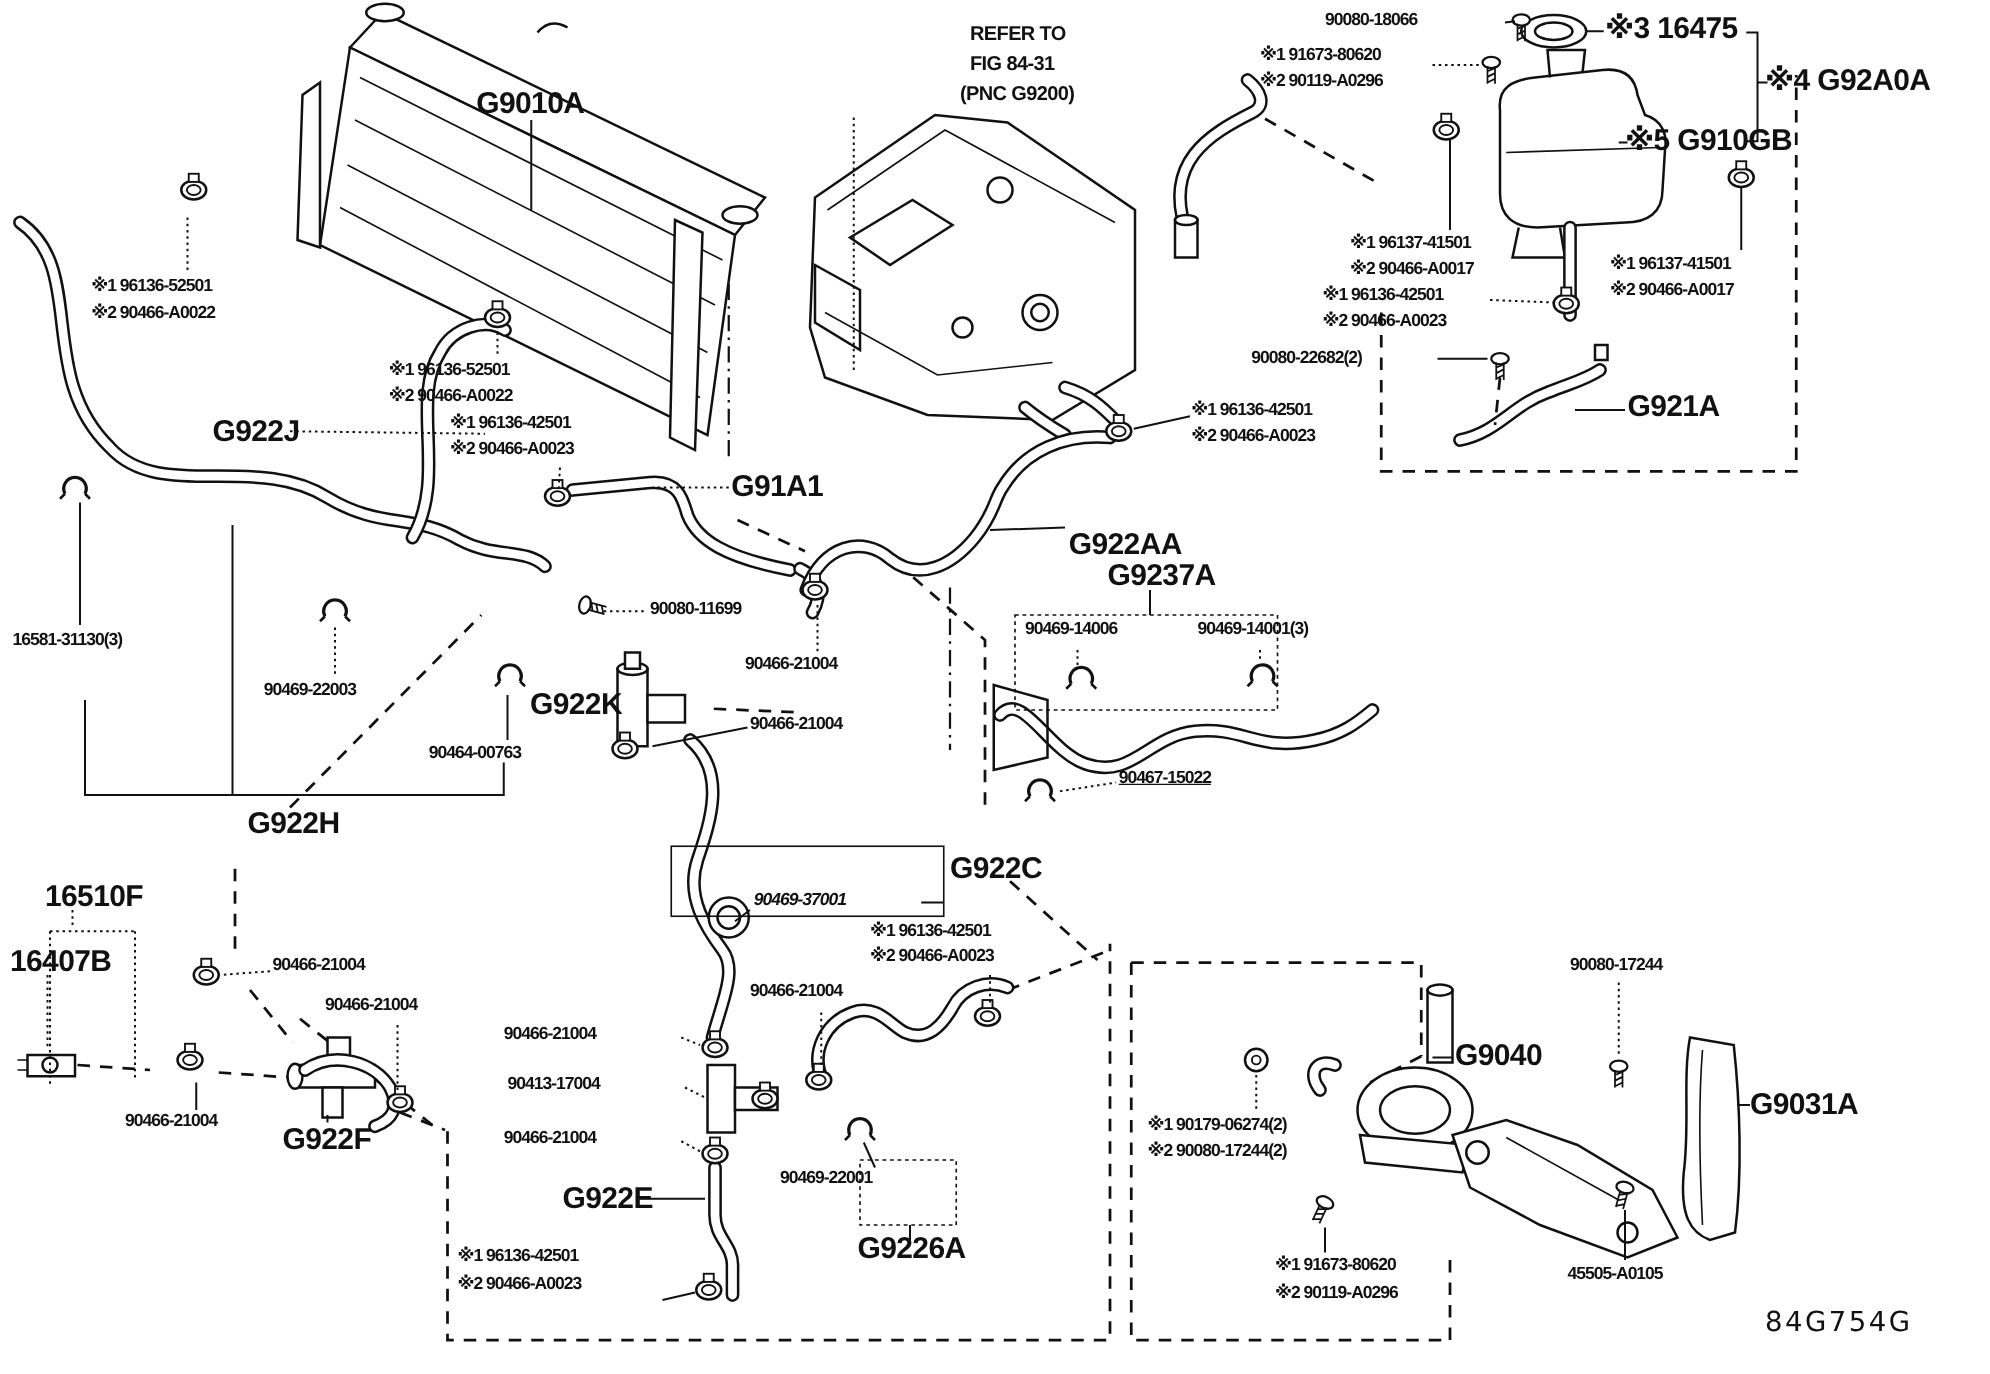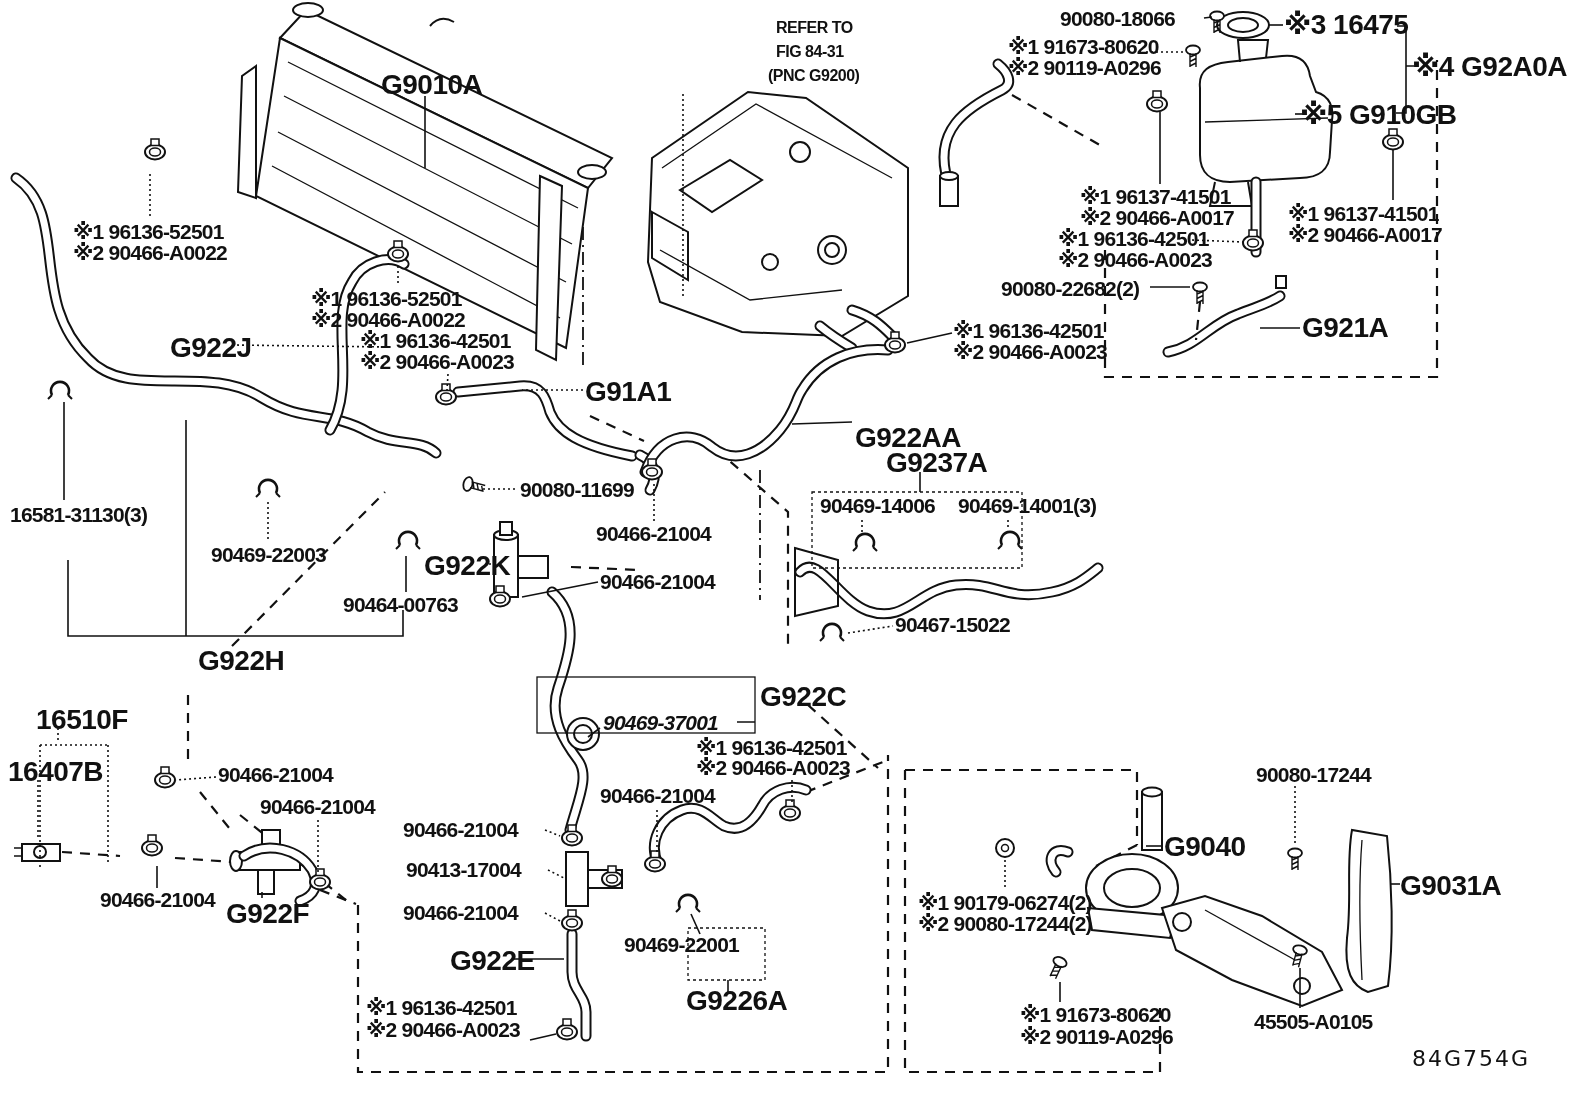--- a/index.html
+++ b/index.html
@@ -1,22 +1,22 @@
 <!DOCTYPE html>
 <html><head>
 <meta charset="utf-8">
 <style>
   html,body{margin:0;padding:0;background:#fff;}
   .stage{position:relative;width:1592px;height:1099px;background:#ffffff;overflow:hidden;
          font-family:"Liberation Sans","DejaVu Sans",sans-serif;color:#111;}
   .artwork{position:absolute;left:0;top:0;}
   .label-layer{position:absolute;left:0;top:0;width:100%;height:100%;}
   .lbl{position:absolute;white-space:nowrap;line-height:1.05;color:#111;}
-  .pn{font-weight:700;font-size:21px;letter-spacing:-0.8px;}
-  .pc{font-weight:700;font-size:28px;letter-spacing:-0.5px;}
+  .pn{font-weight:700;font-size:14px;letter-spacing:-0.8px;}
+  .pc{font-weight:700;font-size:24px;letter-spacing:-0.5px;}
   .note{font-weight:700;font-size:16px;letter-spacing:-0.5px;}
   .fig{position:absolute;font-family:"DejaVu Sans",sans-serif;font-weight:400;font-size:22px;letter-spacing:2px;}
   .legend{position:absolute;left:14px;top:921px;font-size:18px;font-weight:400;
           font-family:"Liberation Sans","DejaVu Sans",sans-serif;}
   .legend div{line-height:21.5px;white-space:pre;}
   
   .ld{stroke:#111;stroke-width:1.6;fill:none;}
   .dot{stroke-dasharray:2 3;}
   .dsh{stroke:#111;stroke-width:2.2;fill:none;stroke-dasharray:10 8;}
   .dashdot{stroke:#111;stroke-width:1.8;fill:none;stroke-dasharray:13 5 2 5;}
@@ -334,21 +334,21 @@
       <div class="lbl pn" style="left: 1288px; top: 203px;">※1 96137-41501</div>
       <div class="lbl pn" style="left: 1288px; top: 224px;">※2 90466-A0017</div>
       <div class="lbl pn" style="left: 953px; top: 320px;">※1 96136-42501</div>
       <div class="lbl pn" style="left: 953px; top: 341px;">※2 90466-A0023</div>
       <div class="lbl pn" style="left: 1001px; top: 278px;">90080-22682(2)</div>
       <div class="lbl pc" style="left: 1302px; top: 313px;">G921A</div>
       <div class="lbl pc" style="left: 855px; top: 395px; margin-top: 28px;">G922AA</div>
       <div class="lbl pc" style="left: 886px; top: 448px;">G9237A</div>
       <div class="lbl pn" style="left: 820px; top: 495px;">90469-14006</div>
       <div class="lbl pn" style="left: 958px; top: 495px;">90469-14001(3)</div>
-      <div class="lbl pn" style="left: 895px; top: 614px;">90467-15022</div>
+      <div class="lbl pn" style="left: 895px; top: 614px; text-decoration: underline;">90467-15022</div>
       <div class="lbl pn" style="left: 520px; top: 479px;">90080-11699</div>
       <div class="lbl pn" style="left: 596px; top: 523px;">90466-21004</div>
       <div class="lbl pc" style="left: 424px; top: 551px;">G922K</div>
       <div class="lbl pn" style="left: 600px; top: 571px;">90466-21004</div>
       <div class="lbl pn" style="left: 10px; top: 504px;">16581-31130(3)</div>
       <div class="lbl pn" style="left: 211px; top: 544px;">90469-22003</div>
       <div class="lbl pn" style="left: 343px; top: 594px;">90464-00763</div>
       <div class="lbl pc" style="left: 198px; top: 646px;">G922H</div>
       <div class="lbl pc" style="left: 760px; top: 682px;">G922C</div>
       <div class="lbl pn" style="left: 603px; top: 712px; font-style: italic;">90469-37001</div>

